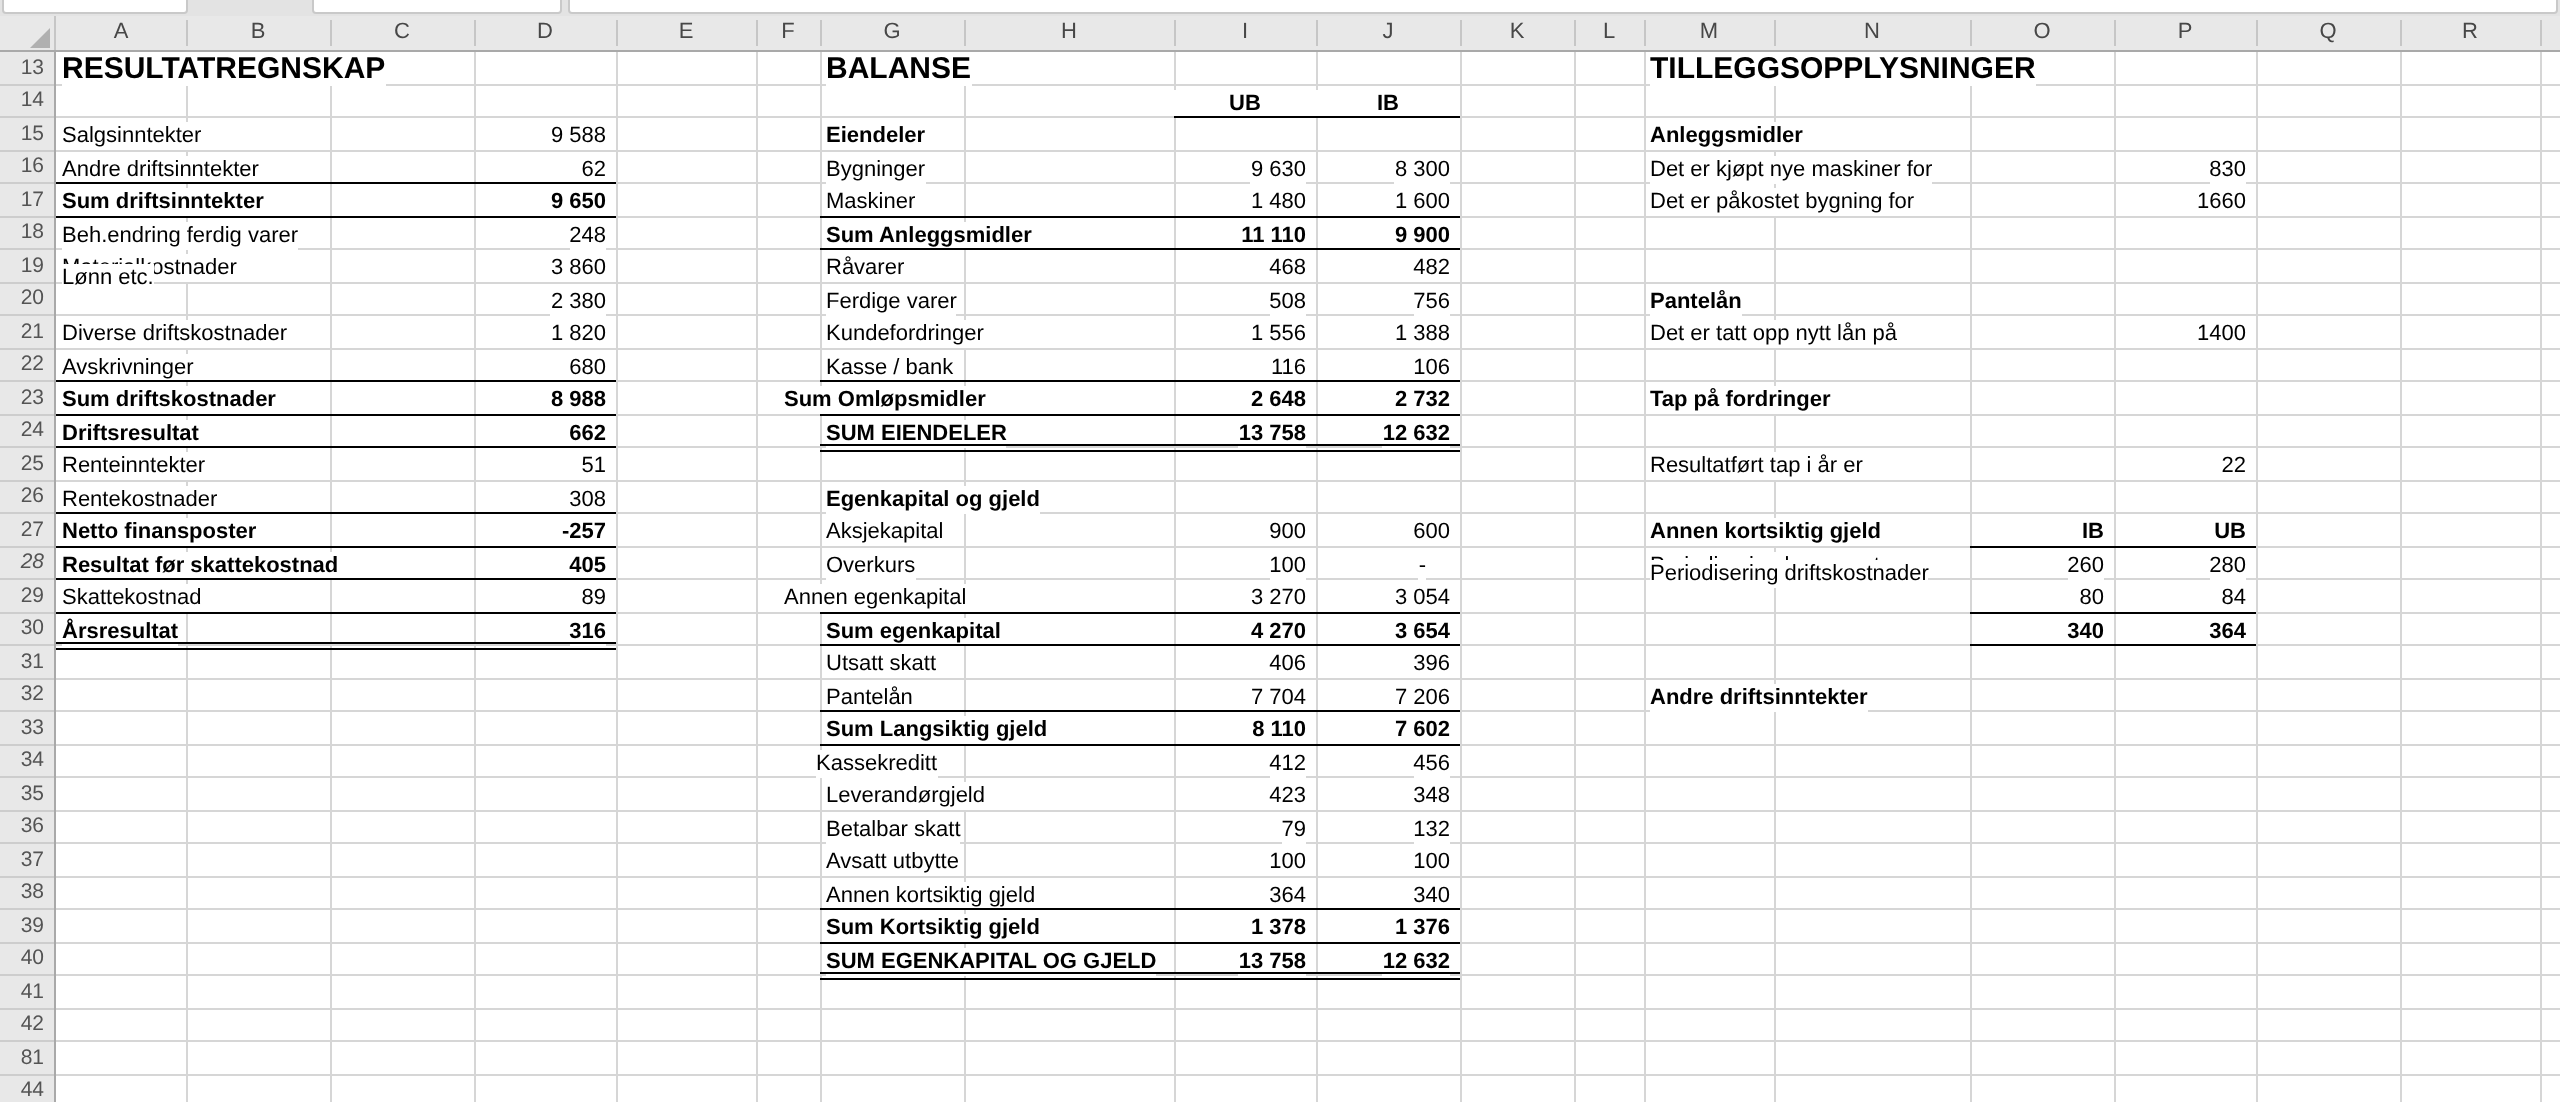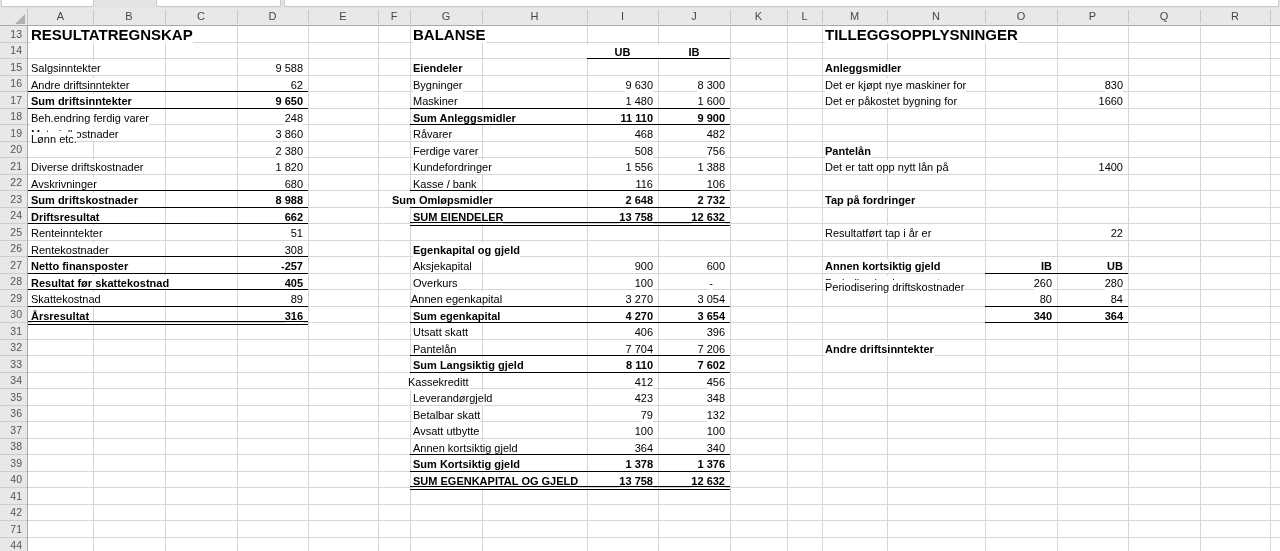--- a/index.html
+++ b/index.html
@@ -154,21 +154,21 @@
       <div class="cell b" style="top: 210px; height: 14px; line-height: 14px; left: 413px;">SUM EIENDELER</div>
       <div class="cell b" style="top: 210px; height: 14px; line-height: 14px; right: 627px;">13 758</div>
       <div class="cell b" style="top: 210px; height: 14px; line-height: 14px; right: 555px;">12 632</div>
       <div class="cell b" style="top: 243px; height: 14px; line-height: 14px; left: 413px;">Egenkapital og gjeld</div>
       <div class="cell" style="top: 259px; height: 14px; line-height: 14px; left: 413px;">Aksjekapital</div>
       <div class="cell" style="top: 259px; height: 14px; line-height: 14px; right: 627px;">900</div>
       <div class="cell" style="top: 259px; height: 14px; line-height: 14px; right: 555px;">600</div>
       <div class="cell" style="top: 276px; height: 14px; line-height: 14px; left: 413px;">Overkurs</div>
       <div class="cell" style="top: 276px; height: 14px; line-height: 14px; right: 627px;">100</div>
       <div class="cell" style="top: 276px; height: 14px; line-height: 14px; right: 567px;">-</div>
-      <div class="cell" style="top: 292px; height: 14px; line-height: 14px; left: 411px;">Annen egenkapital</div>
+      <div class="cell" style="top: 292px; height: 14px; line-height: 14px; left: 392px;">Annen egenkapital</div>
       <div class="cell" style="top: 292px; height: 14px; line-height: 14px; right: 627px;">3 270</div>
       <div class="cell" style="top: 292px; height: 14px; line-height: 14px; right: 555px;">3 054</div>
       <div class="cell b" style="top: 309px; height: 14px; line-height: 14px; left: 413px;">Sum egenkapital</div>
       <div class="cell b" style="top: 309px; height: 14px; line-height: 14px; right: 627px;">4 270</div>
       <div class="cell b" style="top: 309px; height: 14px; line-height: 14px; right: 555px;">3 654</div>
       <div class="cell" style="top: 325px; height: 14px; line-height: 14px; left: 413px;">Utsatt skatt</div>
       <div class="cell" style="top: 325px; height: 14px; line-height: 14px; right: 627px;">406</div>
       <div class="cell" style="top: 325px; height: 14px; line-height: 14px; right: 555px;">396</div>
       <div class="cell" style="top: 342px; height: 14px; line-height: 14px; left: 413px;">Pantelån</div>
       <div class="cell" style="top: 342px; height: 14px; line-height: 14px; right: 627px;">7 704</div>
@@ -301,31 +301,31 @@
       <div class="rowhdr" style="top: 83px; height: 16px; line-height: 15px;">18</div>
       <div class="rowhdr" style="top: 99px; height: 17px; line-height: 16px;">19</div>
       <div class="rowhdr" style="top: 116px; height: 16px; line-height: 15px;">20</div>
       <div class="rowhdr" style="top: 132px; height: 17px; line-height: 16px;">21</div>
       <div class="rowhdr" style="top: 149px; height: 16px; line-height: 15px;">22</div>
       <div class="rowhdr" style="top: 165px; height: 17px; line-height: 16px;">23</div>
       <div class="rowhdr" style="top: 182px; height: 16px; line-height: 15px;">24</div>
       <div class="rowhdr" style="top: 198px; height: 17px; line-height: 16px;">25</div>
       <div class="rowhdr" style="top: 215px; height: 16px; line-height: 15px;">26</div>
       <div class="rowhdr" style="top: 231px; height: 17px; line-height: 16px;">27</div>
-      <div class="rowhdr" style="top: 248px; height: 16px; line-height: 15px;">28</div>
+      <div class="rowhdr" style="top: 248px; height: 16px; line-height: 15px; font-style: italic;">28</div>
       <div class="rowhdr" style="top: 264px; height: 17px; line-height: 16px;">29</div>
       <div class="rowhdr" style="top: 281px; height: 16px; line-height: 15px;">30</div>
       <div class="rowhdr" style="top: 297px; height: 17px; line-height: 16px;">31</div>
       <div class="rowhdr" style="top: 314px; height: 16px; line-height: 15px;">32</div>
       <div class="rowhdr" style="top: 330px; height: 17px; line-height: 16px;">33</div>
       <div class="rowhdr" style="top: 347px; height: 16px; line-height: 15px;">34</div>
       <div class="rowhdr" style="top: 363px; height: 17px; line-height: 16px;">35</div>
       <div class="rowhdr" style="top: 380px; height: 16px; line-height: 15px;">36</div>
       <div class="rowhdr" style="top: 396px; height: 17px; line-height: 16px;">37</div>
       <div class="rowhdr" style="top: 413px; height: 16px; line-height: 15px;">38</div>
       <div class="rowhdr" style="top: 429px; height: 17px; line-height: 16px;">39</div>
       <div class="rowhdr" style="top: 446px; height: 16px; line-height: 15px;">40</div>
       <div class="rowhdr" style="top: 462px; height: 17px; line-height: 16px;">41</div>
       <div class="rowhdr" style="top: 479px; height: 16px; line-height: 15px;">42</div>
-      <div class="rowhdr" style="top: 495px; height: 17px; line-height: 16px;">71</div>
+      <div class="rowhdr" style="top: 495px; height: 17px; line-height: 16px;">81</div>
       <div class="rowhdr" style="top: 512px; height: 16px; line-height: 15px;">44</div>
     </div>
 </div>
 
 </body></html>

